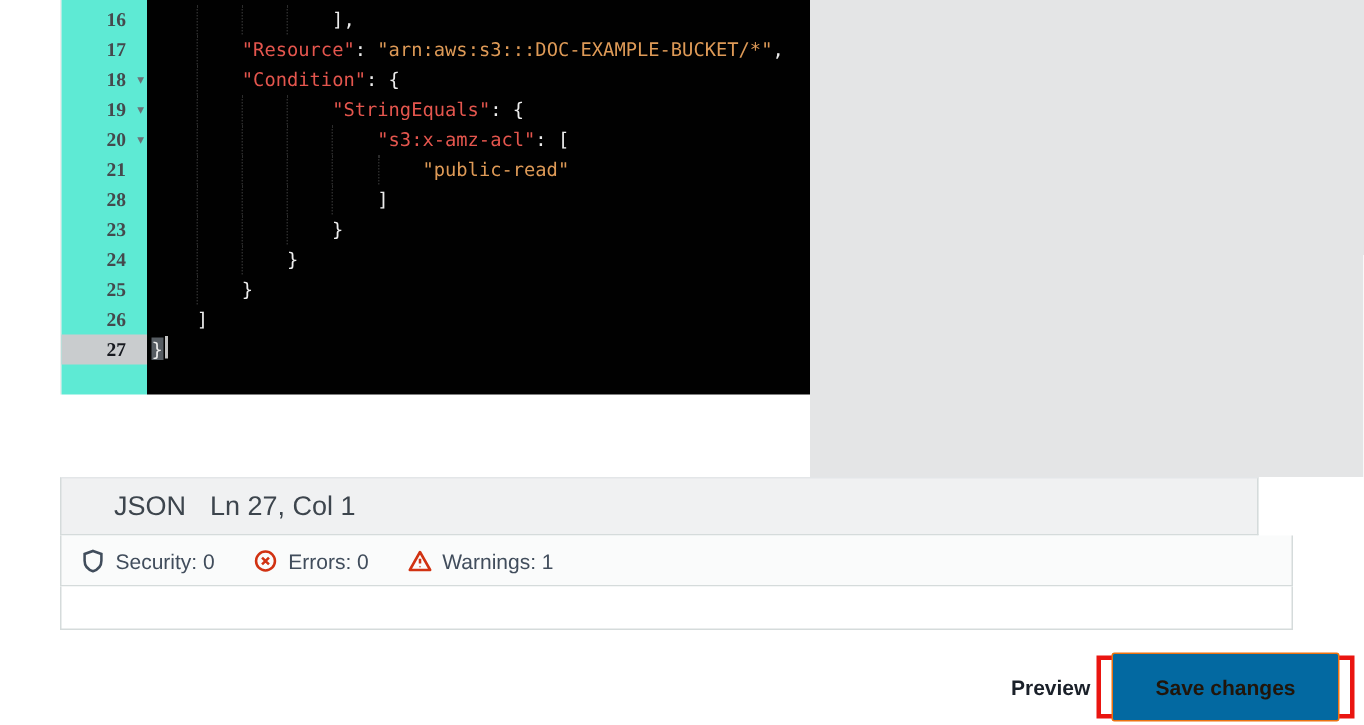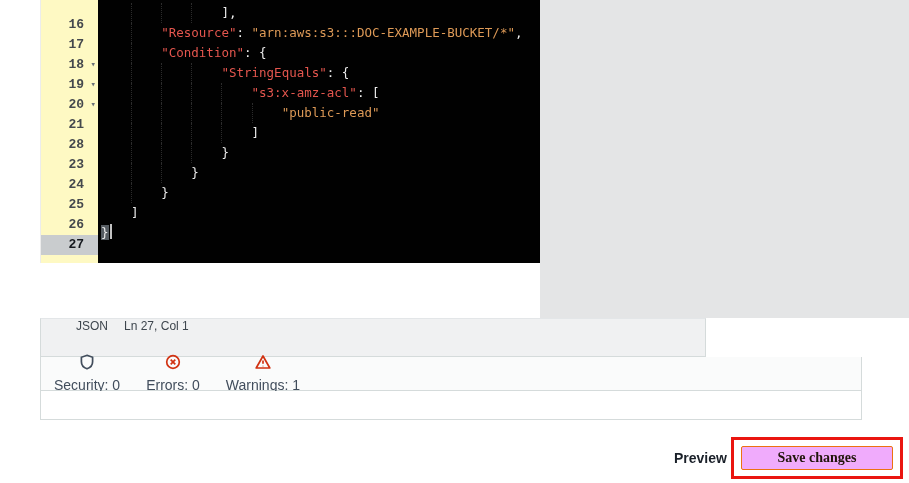--- a/index.html
+++ b/index.html
@@ -5,63 +5,63 @@
   * { margin:0; padding:0; box-sizing:border-box; }
   html,body { width:909px; height:483px; }
   body { font-family:"Liberation Sans", sans-serif; background:#ffffff; }
   .stage { position:relative; width:909px; height:483px; overflow:hidden; background:#fff; }
 
   
   .gray-panel { position:absolute; left:540px; top:0; width:369px; height:318px; background:#e4e5e6; }
 
   
   .editor { position:absolute; left:40px; top:0; width:500px; height:263px; display:flex; border-left:1px solid #ececec; }
-  .gutter { width:57px; background:#fef9c3; font-family:Liberation Mono, monospace;
-            font-size:13px; font-weight:bold; color:#45494d; padding-top:15px; flex:none; }
+  .gutter { width:57px; background:#5eead4; font-family:Liberation Serif, serif;
+            font-size:13px; font-weight:bold; color:#45494d; padding-top:3px; flex:none; }
   .grow { height:20px; line-height:20px; text-align:right; padding-right:14px; position:relative; }
   .grow.active { background:#c9ccce; color:#16191f; }
   .fold { position:absolute; right:2px; top:0; font-size:9px; color:#6b7278; font-weight:normal; }
   .codearea { flex:1; background:#010101; font-family:"DejaVu Sans Mono", monospace;
               font-size:12.5px; padding:3px 0 0 3px; overflow:hidden; }
   .code-row { height:20px; line-height:20px; white-space:pre; position:relative; }
   .guide { position:absolute; top:0; bottom:0; width:0; border-left:1px dotted rgba(255,255,255,0.17); }
   .tok-ws   { color:#ededed; }
   .tok-punct{ color:#ededed; }
   .tok-key  { color:#e4564e; }
   .tok-str  { color:#de9a57; }
   .tok-hl   { background:#565c62; }
   .cursor { display:inline-block; width:2px; height:15px; background:#c2c2c2; vertical-align:-2px; margin-left:1px; }
 
   
   .add-btn { position:absolute; left:52px; top:278px; height:30px; display:inline-flex; align-items:center; gap:8px;
              padding:0 19px; background:#fff; border:2px solid #0972d3; border-radius:20px;
              color:#0972d3; font-weight:bold; font-size:14px; font-family:"Liberation Sans",sans-serif; cursor:pointer; }
 
   
-  .bar1 { position:absolute; left:40px; top:318px; width:666px; height:39px; background:#f0f1f2;
-          border:1px solid #d5dbdb; border-top-color:#e3e6e8; display:flex; align-items:flex-start;
-          padding-left:35px; gap:16px; font-size:12px; color:#3d454d; }
+  .bar1 { position:absolute; left:40px; top:318px; width:799px; height:39px; background:#f0f1f2;
+          border:1px solid #d5dbdb; border-top-color:#e3e6e8; display:flex; align-items:center;
+          padding-left:35px; gap:16px; font-size:18px; color:#3d454d; }
   .bar2 { position:absolute; left:40px; top:357px; width:822px; height:34px; background:#fafbfb;
           border:1px solid #d5dbdb; border-top:none; display:flex; align-items:center;
           padding:0 16px 0 13px; gap:26px; font-size:14px; color:#414d5c; }
-  .vitem { display:inline-flex; align-items:center; gap:7px;flex-direction:column; }
+  .vitem { display:inline-flex; align-items:center; gap:7px; }
   .vitem svg { flex:none; display:block; }
   .preview { margin-left:auto; background:none; border:none; font-family:"Liberation Sans",sans-serif;
              font-size:14px; font-weight:bold; color:#8f9aa2; cursor:default; }
   .panel-bottom { position:absolute; left:40px; top:391px; width:822px; height:29px;
                   border:1px solid #d5dbdb; border-top:none; background:#fff; }
 
   
   .footer { position:absolute; left:0; top:437px; width:909px; height:46px; }
   .cancel { position:absolute; left:674px; top:13px; background:none; border:none;
             font-family:"Liberation Sans",sans-serif; font-size:14px; font-weight:bold; color:#1a2029; cursor:pointer; }
   .red-box { position:absolute; left:731px; top:0; width:172px; height:42px;
              border:3px solid #ea1510; display:flex; align-items:center; justify-content:center; }
-  .save { width:152px; height:24px; background:#f0abfc; border:1px solid #ec7211; border-radius:2px;
-          font-family:Liberation Serif, serif; font-size:14px; font-weight:bold; color:#21150a; cursor:pointer; }
+  .save { width:152px; height:46px; background:#0369a1; border:1px solid #ec7211; border-radius:2px;
+          font-family:Liberation Sans, sans-serif; font-size:14px; font-weight:bold; color:#21150a; cursor:pointer; }
 </style>
 </head>
 <body>
 
 <div class="stage">
 
   <div class="gray-panel"></div>
 
   <div class="editor">
     <div class="gutter">

